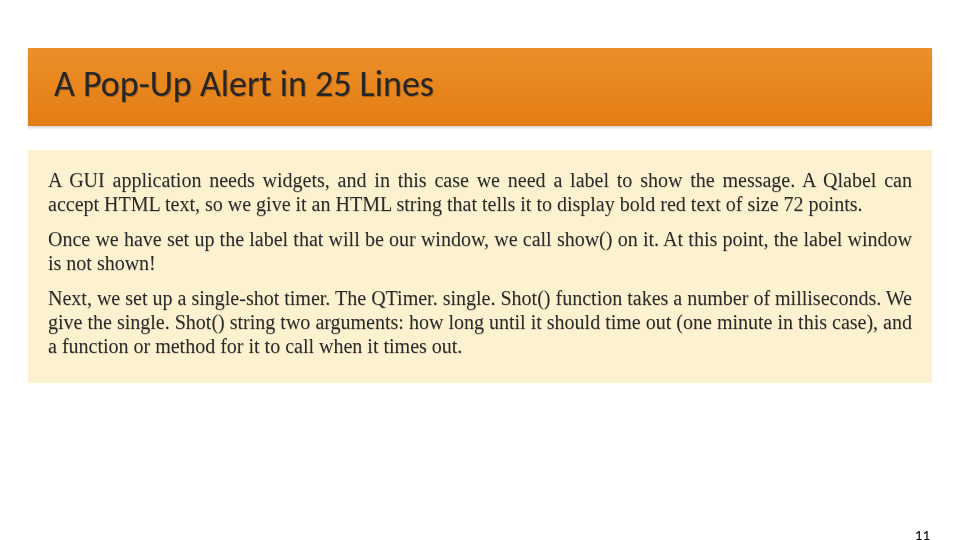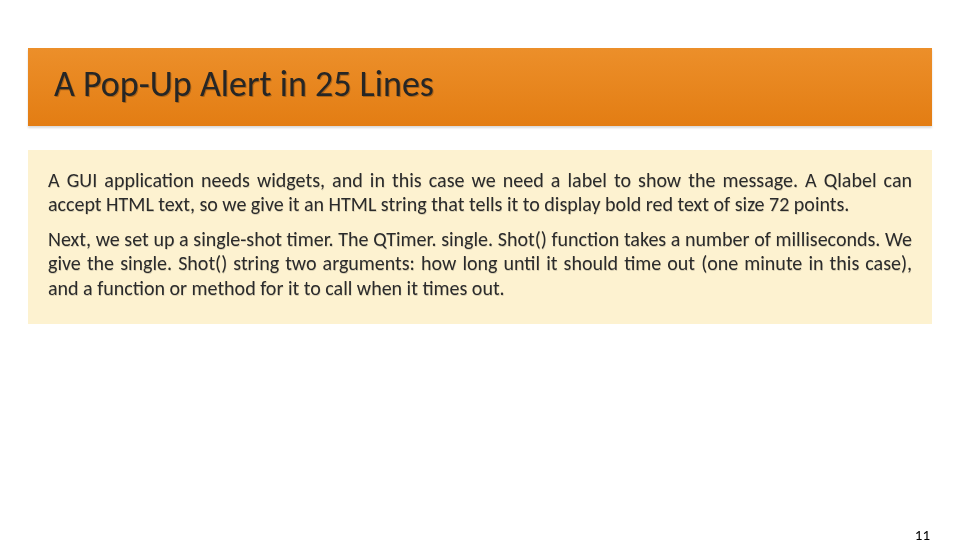--- a/index.html
+++ b/index.html
@@ -20,20 +20,21 @@
     font-size: 36px;
     font-weight: 400;
     color: #262626;
     text-shadow: 1px 1px 0 rgba(0,0,0,0.25);
     letter-spacing: 0px;
   }
   .body-box {
     margin-top: 24px;
     background: #fdf2d0;
     padding: 18px 20px 24px 20px;
+    font-family: Liberation Serif, serif;
   }
   .para {
     font-size: 20px;
     line-height: 1.22;
     color: #2b2b2b;
     text-align: justify;
     text-justify: inter-word;
     margin-bottom: 10px;
     text-shadow: 0.5px 0.5px 0 rgba(0,0,0,0.15);
   }
@@ -48,16 +49,17 @@
 </style>
 </head>
 <body>
 
 <div class="slide">
   <div class="title-bar">
     <div class="title-text">A Pop-Up Alert in 25 Lines</div>
   </div>
   <div class="body-box">
     <p class="para">A GUI application needs widgets, and in this case we need a label to show the message. A Qlabel can accept HTML text, so we give it an HTML string that tells it to display bold red text of size 72 points.</p>
+    <p class="para">Once we have set up the label that will be our window, we call show() on it. At this point, the label window is not shown!</p>
     <p class="para">Next, we set up a single-shot timer. The QTimer. single. Shot() function takes a number of milliseconds. We give the single. Shot() string two arguments: how long until it should time out (one minute in this case), and a function or method for it to call when it times out.</p>
   </div>
   <div class="page-num">11</div>
 </div>
 
 </body></html>

